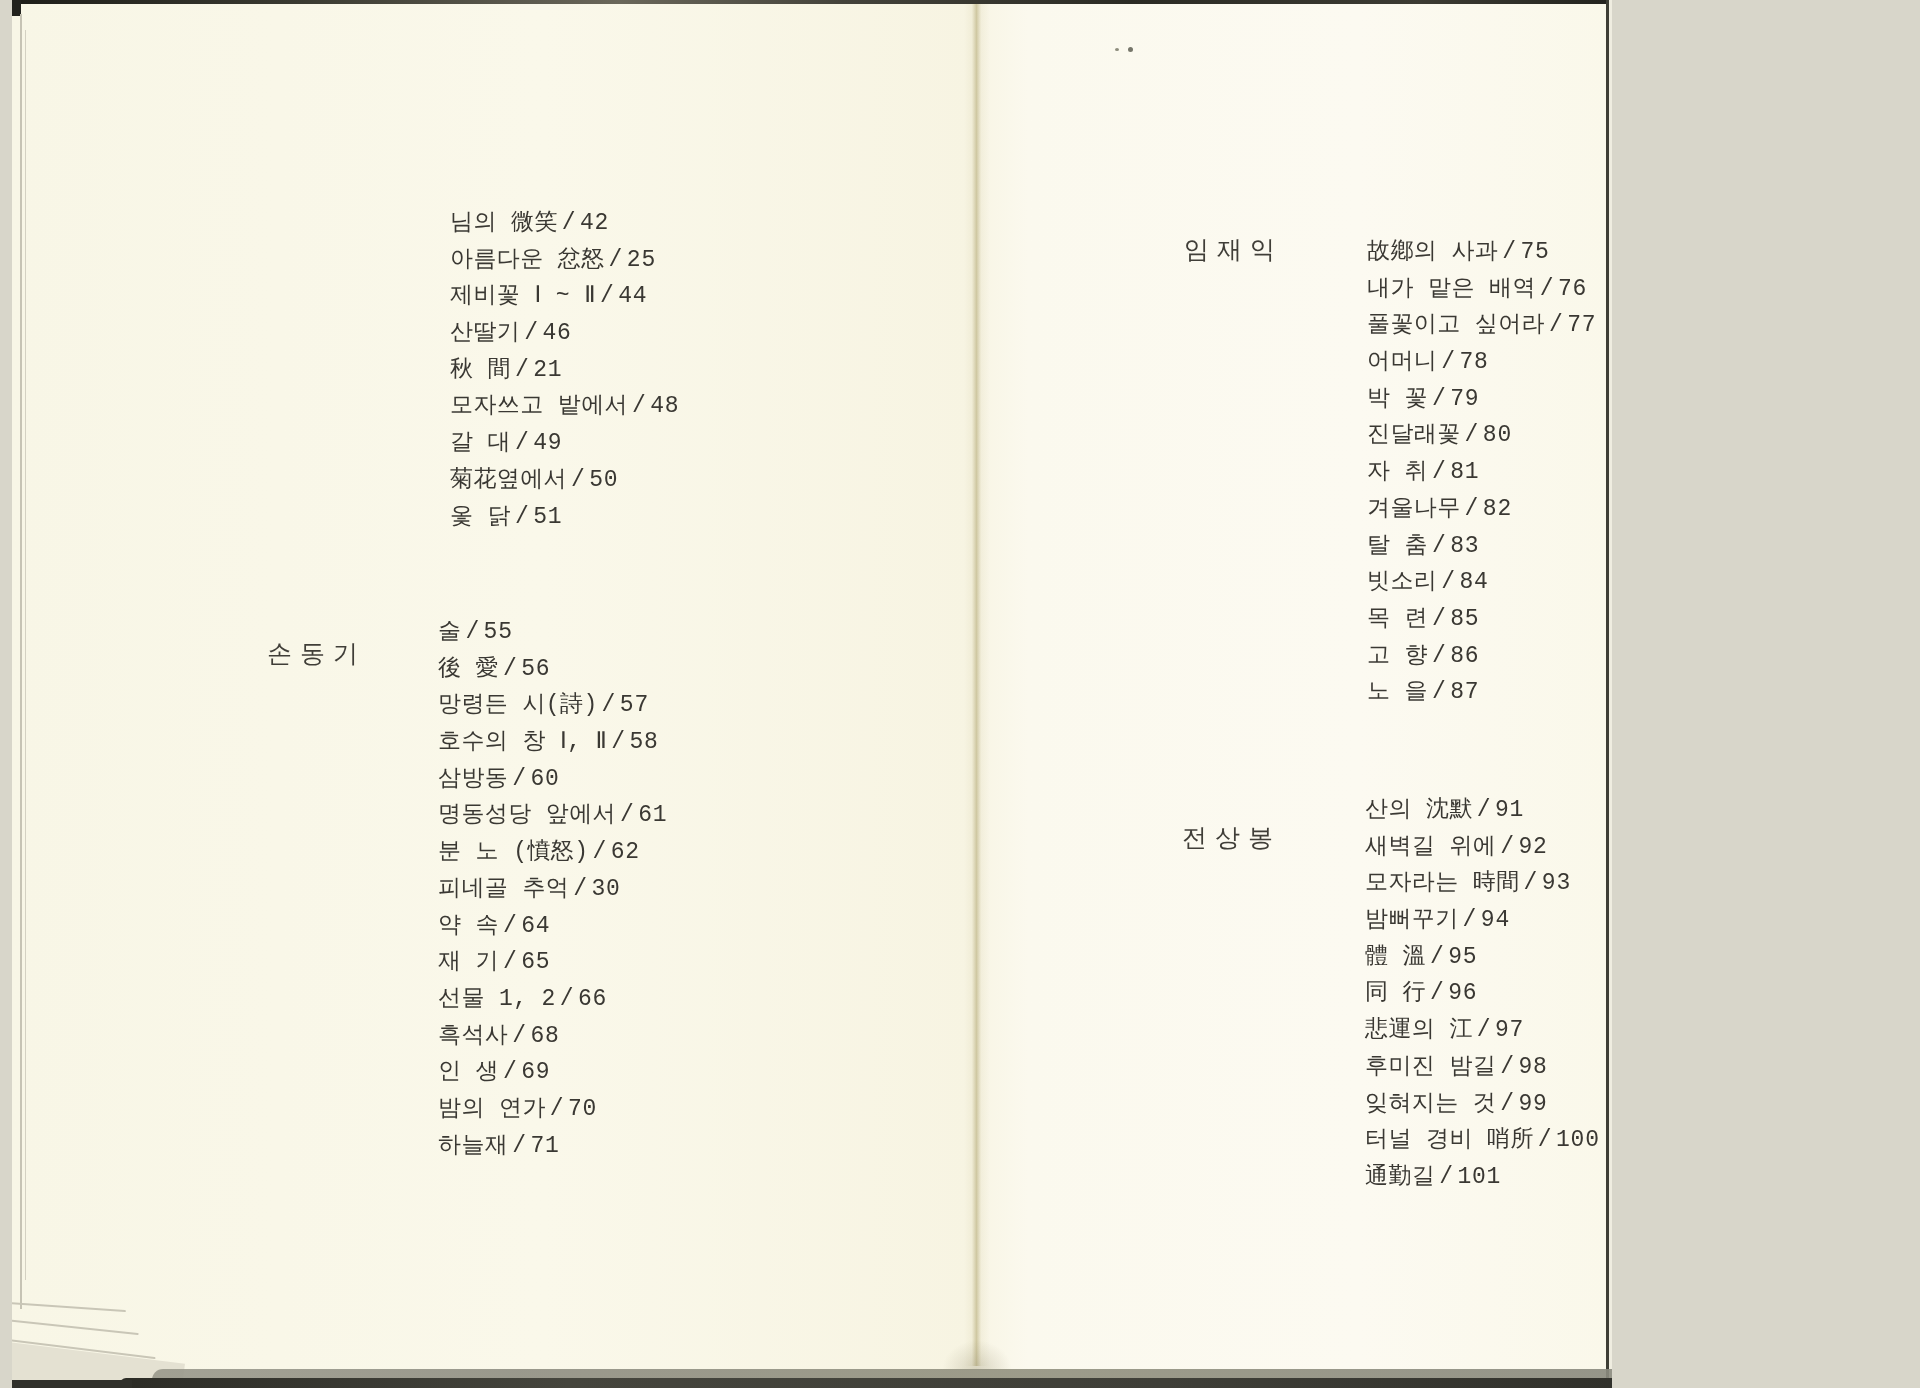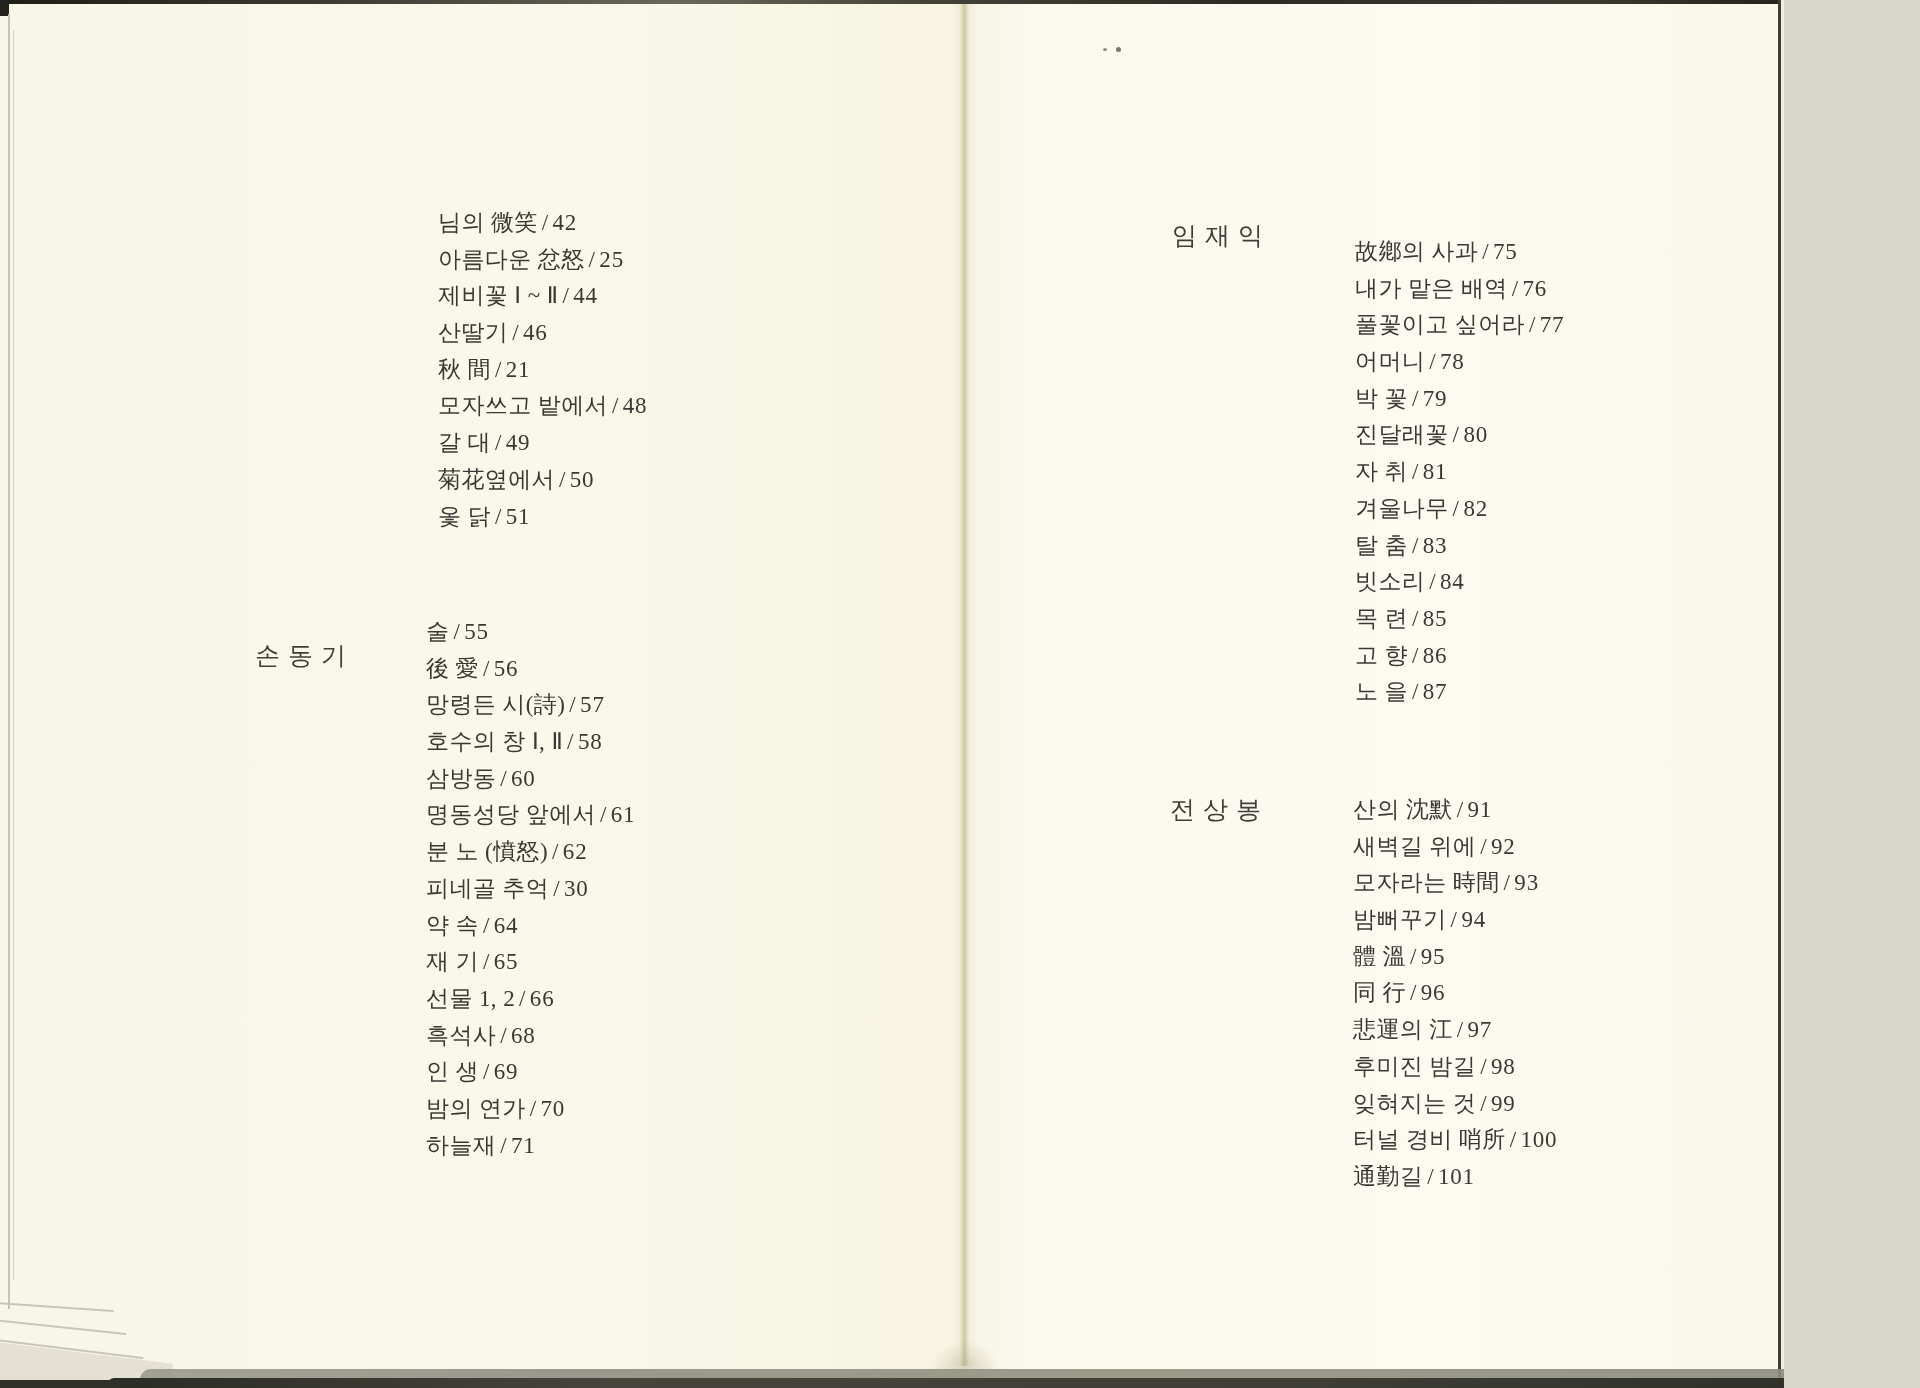--- a/index.html
+++ b/index.html
@@ -1,22 +1,23 @@
 <!DOCTYPE html>
 <html><head>
 <meta charset="utf-8">
 <style>
   html,body{margin:0;padding:0;background:#d8d6ca;}
   .canvas{
     position:relative;
-    width:1784px;height:1388px;
+    width:1600px;height:1388px;
     overflow:hidden;
     background:#faf8ec;
-    font-family:Liberation Serif, serif;
+    font-family:Liberation Mono, monospace;
     color:#35332e;
+    margin-left:12px;
   }
   
   .page-bg{position:absolute;top:0;height:100%;}
   .page-left-bg{left:0;width:965px;background:linear-gradient(90deg,#f8f6e6 0%,#faf8ea 55%,#f7f4e2 100%);}
   .page-right-bg{left:965px;right:0;background:linear-gradient(90deg,#f8f5e5 0%,#fbf9ee 8%,#fcfaf1 60%,#faf8ea 100%);}
   .gutter{
     position:absolute;left:952px;top:0;width:26px;height:1366px;
     background:linear-gradient(90deg,rgba(190,180,130,0) 0%,rgba(186,175,120,0.10) 30%,rgba(168,156,98,0.50) 48%,rgba(186,175,120,0.10) 66%,rgba(190,180,130,0) 100%);
   }
   .gutter-foot{
@@ -110,38 +111,38 @@
       <div class="toc-line"><span class="t">피네골 추억</span><span class="sep">/</span><span class="pg">30</span></div>
       <div class="toc-line"><span class="t">약 속</span><span class="sep">/</span><span class="pg">64</span></div>
       <div class="toc-line"><span class="t">재 기</span><span class="sep">/</span><span class="pg">65</span></div>
       <div class="toc-line"><span class="t">선물 1, 2</span><span class="sep">/</span><span class="pg">66</span></div>
       <div class="toc-line"><span class="t">흑석사</span><span class="sep">/</span><span class="pg">68</span></div>
       <div class="toc-line"><span class="t">인 생</span><span class="sep">/</span><span class="pg">69</span></div>
       <div class="toc-line"><span class="t">밤의 연가</span><span class="sep">/</span><span class="pg">70</span></div>
       <div class="toc-line"><span class="t">하늘재</span><span class="sep">/</span><span class="pg">71</span></div>
     </div>
 
-  <div class="author-label" style="left:1172px;top:218px;">임재익</div>
+  <div class="author-label" style="left:1172px;top:234px;">임재익</div>
   <div class="toc-block" style="left:1355px;top:234px;">
       <div class="toc-line"><span class="t">故鄕의 사과</span><span class="sep">/</span><span class="pg">75</span></div>
       <div class="toc-line"><span class="t">내가 맡은 배역</span><span class="sep">/</span><span class="pg">76</span></div>
       <div class="toc-line"><span class="t">풀꽃이고 싶어라</span><span class="sep">/</span><span class="pg">77</span></div>
       <div class="toc-line"><span class="t">어머니</span><span class="sep">/</span><span class="pg">78</span></div>
       <div class="toc-line"><span class="t">박 꽃</span><span class="sep">/</span><span class="pg">79</span></div>
       <div class="toc-line"><span class="t">진달래꽃</span><span class="sep">/</span><span class="pg">80</span></div>
       <div class="toc-line"><span class="t">자 취</span><span class="sep">/</span><span class="pg">81</span></div>
       <div class="toc-line"><span class="t">겨울나무</span><span class="sep">/</span><span class="pg">82</span></div>
       <div class="toc-line"><span class="t">탈 춤</span><span class="sep">/</span><span class="pg">83</span></div>
       <div class="toc-line"><span class="t">빗소리</span><span class="sep">/</span><span class="pg">84</span></div>
       <div class="toc-line"><span class="t">목 련</span><span class="sep">/</span><span class="pg">85</span></div>
       <div class="toc-line"><span class="t">고 향</span><span class="sep">/</span><span class="pg">86</span></div>
       <div class="toc-line"><span class="t">노 을</span><span class="sep">/</span><span class="pg">87</span></div>
     </div>
 
-  <div class="author-label" style="left:1170px;top:792px;">전상봉</div>
+  <div class="author-label" style="left:1170px;top:822px;">전상봉</div>
   <div class="toc-block" style="left:1353px;top:792px;">
       <div class="toc-line"><span class="t">산의 沈默</span><span class="sep">/</span><span class="pg">91</span></div>
       <div class="toc-line"><span class="t">새벽길 위에</span><span class="sep">/</span><span class="pg">92</span></div>
       <div class="toc-line"><span class="t">모자라는 時間</span><span class="sep">/</span><span class="pg">93</span></div>
       <div class="toc-line"><span class="t">밤뻐꾸기</span><span class="sep">/</span><span class="pg">94</span></div>
       <div class="toc-line"><span class="t">體 溫</span><span class="sep">/</span><span class="pg">95</span></div>
       <div class="toc-line"><span class="t">同 行</span><span class="sep">/</span><span class="pg">96</span></div>
       <div class="toc-line"><span class="t">悲運의 江</span><span class="sep">/</span><span class="pg">97</span></div>
       <div class="toc-line"><span class="t">후미진 밤길</span><span class="sep">/</span><span class="pg">98</span></div>
       <div class="toc-line"><span class="t">잊혀지는 것</span><span class="sep">/</span><span class="pg">99</span></div>

